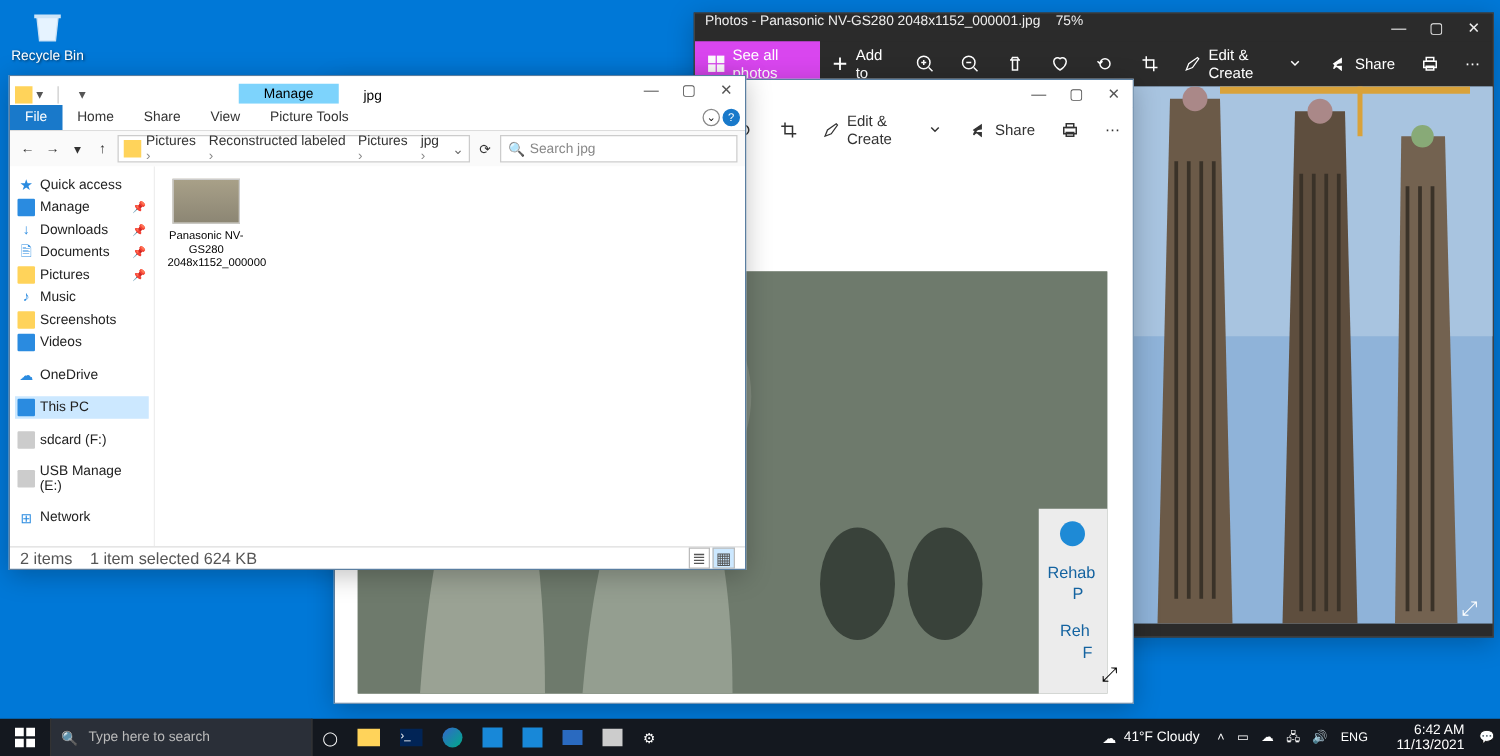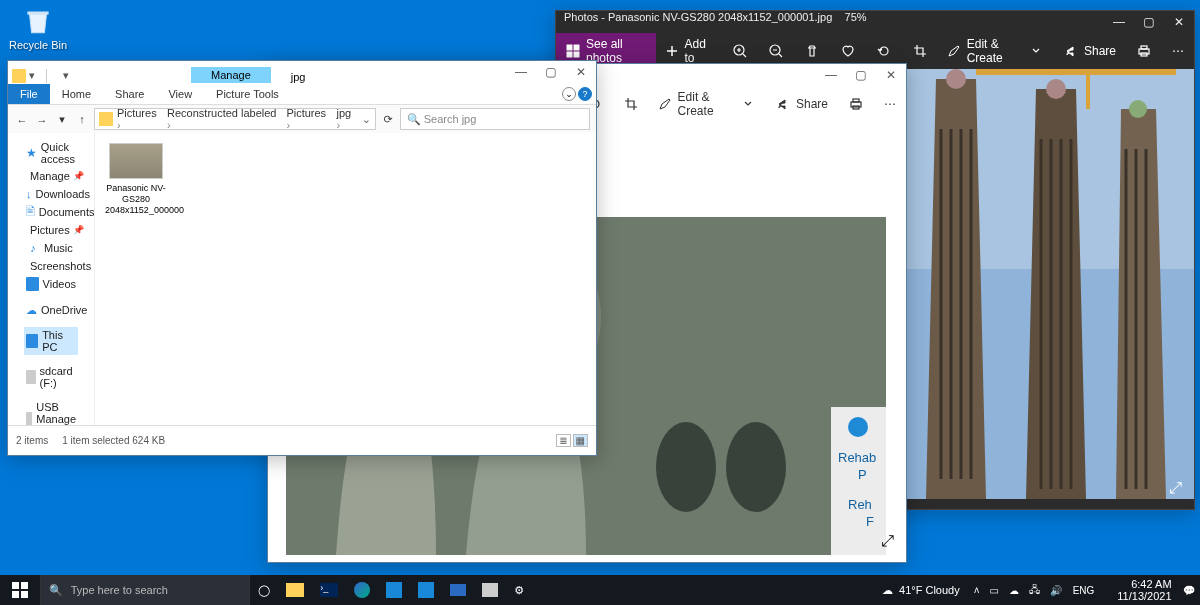--- a/index.html
+++ b/index.html
@@ -16,21 +16,21 @@
   .win-ctrl { display: flex; }
   .win-ctrl span { width: 30px; height: 22px; display: flex; align-items: center; justify-content: center; font-size: 12px; color: #555; }
 
   
   .photos { left: 555px; top: 10px; width: 640px; height: 500px; background: #2b2b2b; border: 1px solid #444; }
   .photos .win-titlebar { background: #2b2b2b; color: #eee; }
   .photos .win-titlebar .title { color: #eee; }
   .photos .win-ctrl span { color: #eee; }
   .photos-toolbar { height: 36px; background: #2b2b2b; display: flex; align-items: center; color: #fff; font-size: 12px; }
   .tb-btn { display: flex; align-items: center; gap: 6px; padding: 0 10px; height: 36px; }
-  .see-all { background: #701a75; }
+  .see-all { background: #d946ef; }
   .photos-toolbar .spacer { flex: 1; }
   .photos-toolbar svg { stroke: #fff; fill: none; }
   .ico { width: 16px; height: 16px; display: inline-flex; align-items: center; justify-content: center; }
   .photos-content { flex: 1; position: relative; overflow: hidden; }
   .photo-img { position:absolute; }
   .expand-icon { position: absolute; right: 12px; bottom: 12px; color: #000; font-size: 16px; z-index: 3; }
 
   
   .photos2 { left: 267px; top: 63px; width: 640px; height: 500px; background: #fff; }
   .photos2 .win-titlebar { background: #fff; }
@@ -51,42 +51,42 @@
   .ribbon-row .hint { margin-left: auto; display:flex; gap:2px; padding-right:4px;}
   .ribbon-row .hint span{ width:14px; height:14px; border:1px solid #888; border-radius:50%; font-size:9px; display:flex;align-items:center;justify-content:center; }
   .addr-row { height: 28px; display: flex; align-items: center; gap: 4px; padding: 0 6px; background: #fafafa; font-size: 11px; color: #333; }
   .addr-row .nav-arrow { width: 16px; text-align: center; }
   .breadcrumbs { flex: 1; border: 1px solid #ccc; height: 22px; display: flex; align-items: center; padding: 0 4px; background: #fff; gap: 4px; }
   .breadcrumbs .crumb::after { content: " ›"; color: #888; }
   .breadcrumbs .crumb:last-child::after { content: ""; }
   .search-box { width: 190px; height: 22px; border: 1px solid #ccc; display: flex; align-items: center; padding: 0 6px; color: #888; background: #fff; }
 
   .explorer-body { flex: 1; display: flex; overflow: hidden; }
-  .sidebar { width: 87px; border-right: 1px solid #eee; padding: 6px 16px; font-size: 11px; color: #222; overflow: hidden; }
+  .sidebar { width: 116px; border-right: 1px solid #eee; padding: 6px 4px; font-size: 11px; color: #222; overflow: hidden; }
   .sidebar .section { margin-bottom: 8px; }
   .sidebar .item { display: flex; align-items: center; gap: 4px; padding: 2px 2px; }
   .sidebar .item.sel { background: #cce8ff; }
   .sidebar .pin { margin-left: auto; color: #666; font-size: 9px;}
   .sb-ico { width:14px; height:14px; display:inline-flex; align-items:center; justify-content:center; }
   .sb-ico.fld { background:#ffd35a; border-radius:1px; }
   .sb-ico.star::before{content:"★"; color:#2a8be0; font-size:12px;}
   .sb-ico.mon { background:#2a8be0; border-radius:1px;}
   .sb-ico.drv { background:#ccc; border-radius:1px;}
   .sb-ico.cloud::before{content:"☁"; color:#2a8be0;}
   .sb-ico.net::before{content:"⊞"; color:#2a8be0;}
   .sb-ico.dl::before{content:"↓"; color:#2a8be0;}
   .sb-ico.doc::before{content:"🖹"; color:#2a8be0; font-size:11px;}
   .sb-ico.mus::before{content:"♪"; color:#2a8be0;}
 
   .file-area { flex: 1; display: flex; align-items: flex-start; padding: 6px; gap: 10px; }
   .thumb { width: 70px; text-align: center; font-size: 9px; line-height: 11px; border: 1px solid transparent; padding: 3px; }
   .thumb.sel { background: #cce8ff; border: 1px solid #99d1ff; }
   .thumb .imgbox { width: 54px; height: 36px; margin: 0 auto 4px; background: #b0a890 linear-gradient(#a8a088,#8c8674); border: 1px solid #ccc; }
 
-  .statusbar { height: 30px; border-top: 1px solid #ddd; display: flex; align-items: center; font-size: 10px; color: #555; padding: 0 8px; gap: 14px; }
+  .statusbar { height: 18px; border-top: 1px solid #ddd; display: flex; align-items: center; font-size: 13px; color: #555; padding: 0 8px; gap: 14px; }
   .statusbar .view-toggles { margin-left: auto; display:flex; gap:2px;}
 
   
   .taskbar { position: absolute; left: 0; bottom: 0; width: 100%; height: 30px; background: #14181f; display: flex; align-items: center; color: #fff; font-size: 11px; }
   .tb-item { height: 30px; display: flex; align-items: center; justify-content: center; padding: 0 8px; }
   .tb-item svg { fill: #fff; }
   .start { width: 40px; }
   .search { background: #2a2f38; width: 210px; justify-content: flex-start; gap: 8px; color: #bbb; border-left:1px solid #333; border-right:1px solid #333;}
   .tray { margin-left: auto; display: flex; align-items: center; gap: 2px; }
   .tray .weather { display:flex; align-items:center; gap:6px; padding:0 8px;}

